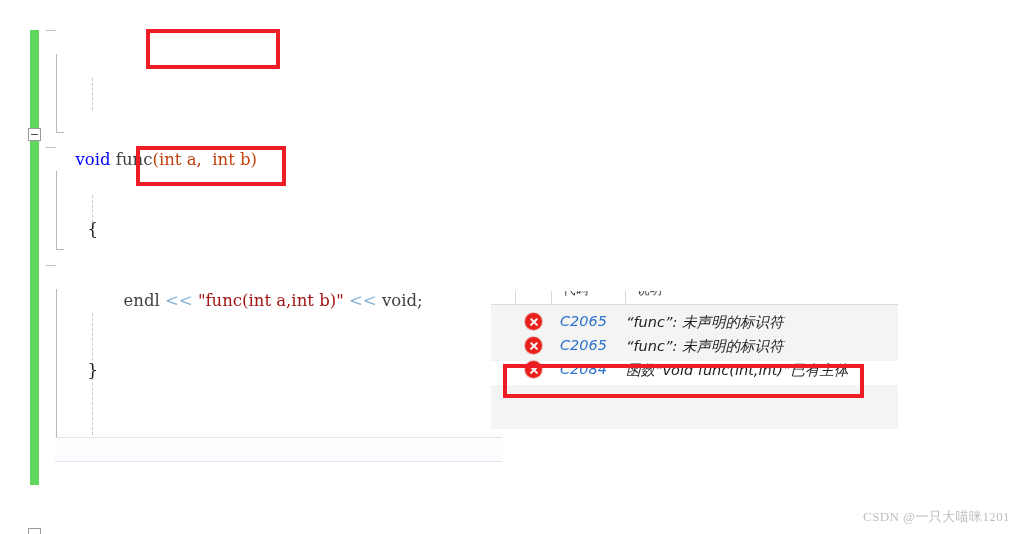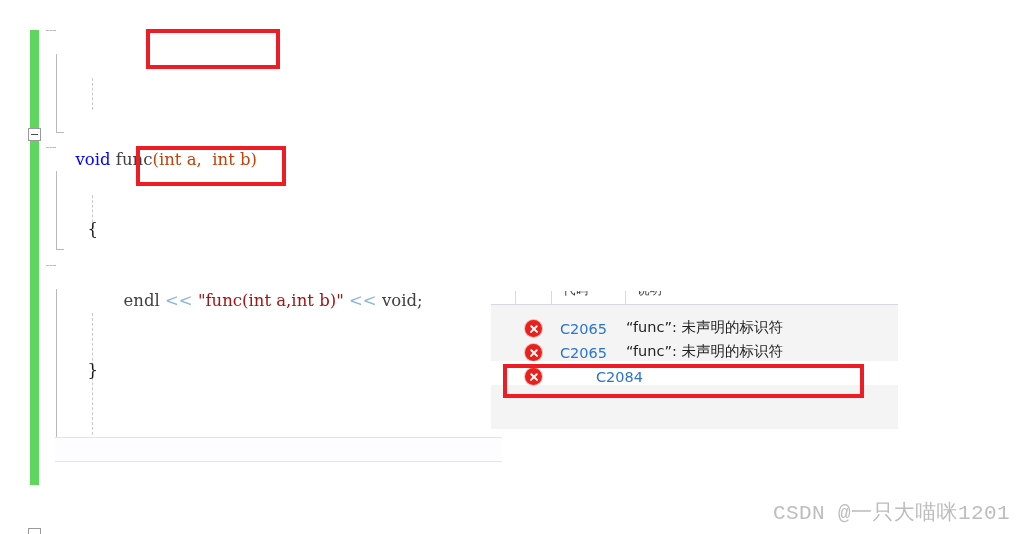--- a/index.html
+++ b/index.html
@@ -162,21 +162,22 @@
   .err-rows {
     position: absolute;
     left: 0;
     top: 22px;
     width: 100%;
   }
   .err-row {
     position: relative;
     height: 24px;
     display: flex;
-    align-items: flex-end;
+    align-items: flex-start;
+    font-style: italic;
   }
   .err-icon {
     width: 17px;
     height: 17px;
     border-radius: 50%;
     background: #e8211c;
     position: relative;
     margin-left: 34px;
     flex: 0 0 auto;
     box-shadow: 0 0 0 1px rgba(200,20,16,0.25);
@@ -208,22 +209,22 @@
     font-family: "DejaVu Sans", sans-serif;
     white-space: nowrap;
   }
 
   
   #watermark {
     position: absolute;
     right: 13px;
     bottom: 8px;
     color: #bdbdbd;
-    font-size: 21px;
-    font-family: Liberation Mono, monospace;
+    font-size: 13px;
+    font-family: Liberation Serif, serif;
     letter-spacing: 0.4px;
     user-select: none;
   }
 </style>
 </head>
 <body>
 
 <div id="editor">
 
   <div class="change-bar"></div>
@@ -300,23 +301,24 @@
       <div class="err-code">C2065</div>
       <div class="err-desc">“func”: 未声明的标识符</div>
     </div>
 
     <div class="err-row">
       <div class="err-icon"></div>
       <div class="err-code">C2065</div>
       <div class="err-desc">“func”: 未声明的标识符</div>
     </div>
 
-    <div class="err-row" style="background:#ffffff;gap:36px;">
+    <div class="err-row" style="background:#ffffff;">
       <div class="err-icon"></div>
       <div class="err-code">C2084</div>
+      <div class="err-desc">函数“void func(int,int)”已有主体</div>
     </div>
 
   </div>
 </div>
 
 <div class="redbox" id="redbox-params-1"></div>
 <div class="redbox" id="redbox-params-2"></div>
 <div class="redbox" id="redbox-error"></div>
 
 <div id="watermark">CSDN @一只大喵咪1201</div>

